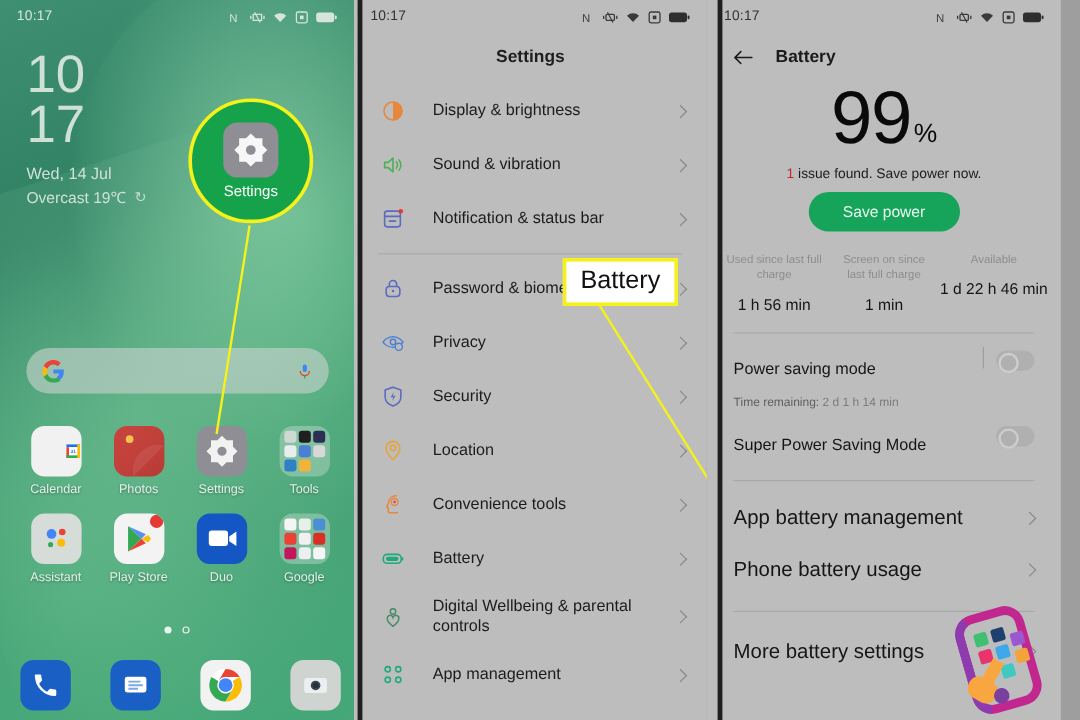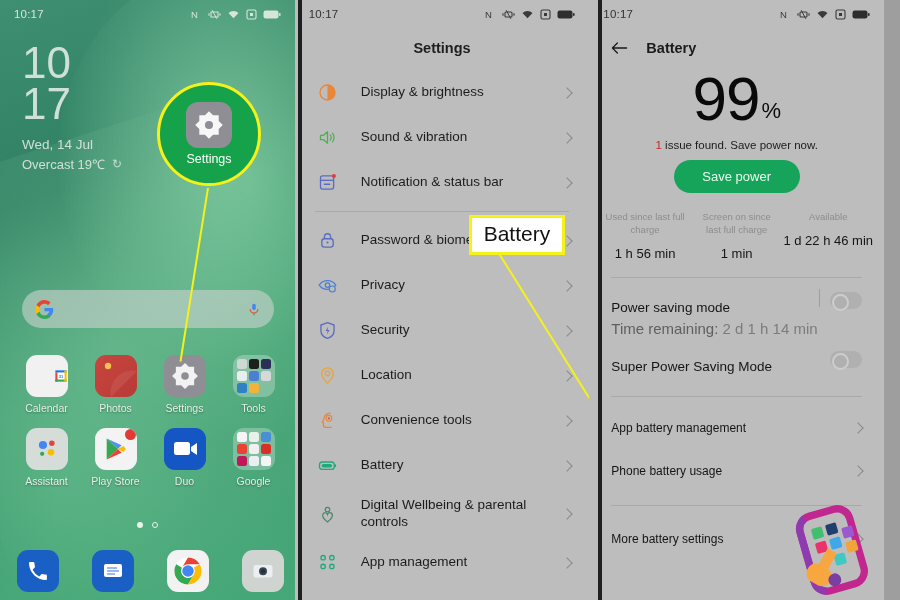--- a/index.html
+++ b/index.html
@@ -196,41 +196,41 @@
     display: grid; grid-template-columns: repeat(3,1fr);
     padding: 18px 10px 0 10px; text-align: center;
   }
   .stat-label { font-size: 9.5px; color: #8d8d8d; line-height: 1.35; padding: 0 6px; }
   .stat-value { font-size: 13px; color: #151515; font-weight: 400; margin-top: 9px; }
 
   .bat-sep { height: 1px; background: rgba(0,0,0,.10); margin: 16px 22px 0 22px; }
 
   .mode-row { padding: 22px 22px 0 22px; position: relative; }
   .mode-title { font-size: 13.5px; color: #151515; }
-  .mode-sub { font-size: 15px; color: #7c7c7c; margin-top: 5px; }
+  .mode-sub { font-size: 10px; color: #7c7c7c; margin-top: 15px; }
   .mode-sub b { font-weight: 400; color: #5f5f5f; }
   .toggle {
     position: absolute; right: 22px; top: 14px;
     width: 32px; height: 17px; border-radius: 9px; background: #b0b0b0;
   }
   .toggle::after {
     content: ""; position: absolute; left: 2px; top: 2px;
     width: 13px; height: 13px; border-radius: 50%;
     border: 2.2px solid #cdcdcd; background: transparent;
   }
   .mode-divider-tick {
     position: absolute; right: 64px; top: 11px; width: 1px; height: 18px;
     background: rgba(0,0,0,.16);
   }
 
   .link-row {
     display: flex; align-items: center; height: 43px; padding: 0 22px;
     position: relative;
   }
-  .link-row .lbl { font-size: 12px; color: #151515; }
+  .link-row .lbl { font-size: 17px; color: #151515; }
 
   
   .watermark {
     position: absolute; right: 6px; bottom: 4px; width: 92px; height: 92px;
     z-index: 25; transform: rotate(-16deg);
   }
 </style>
 </head>
 <body>
 

